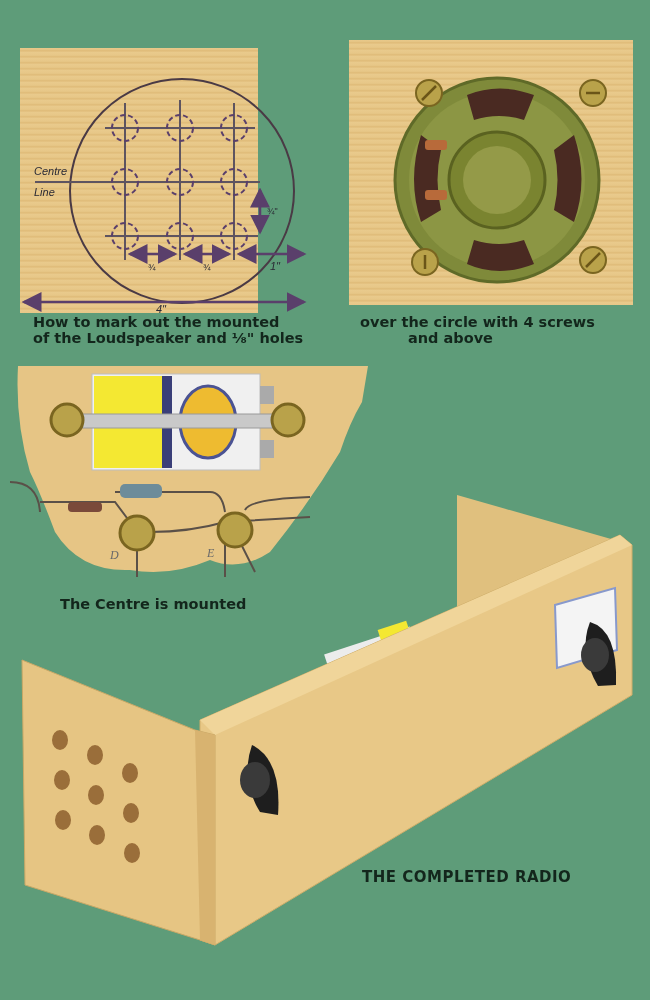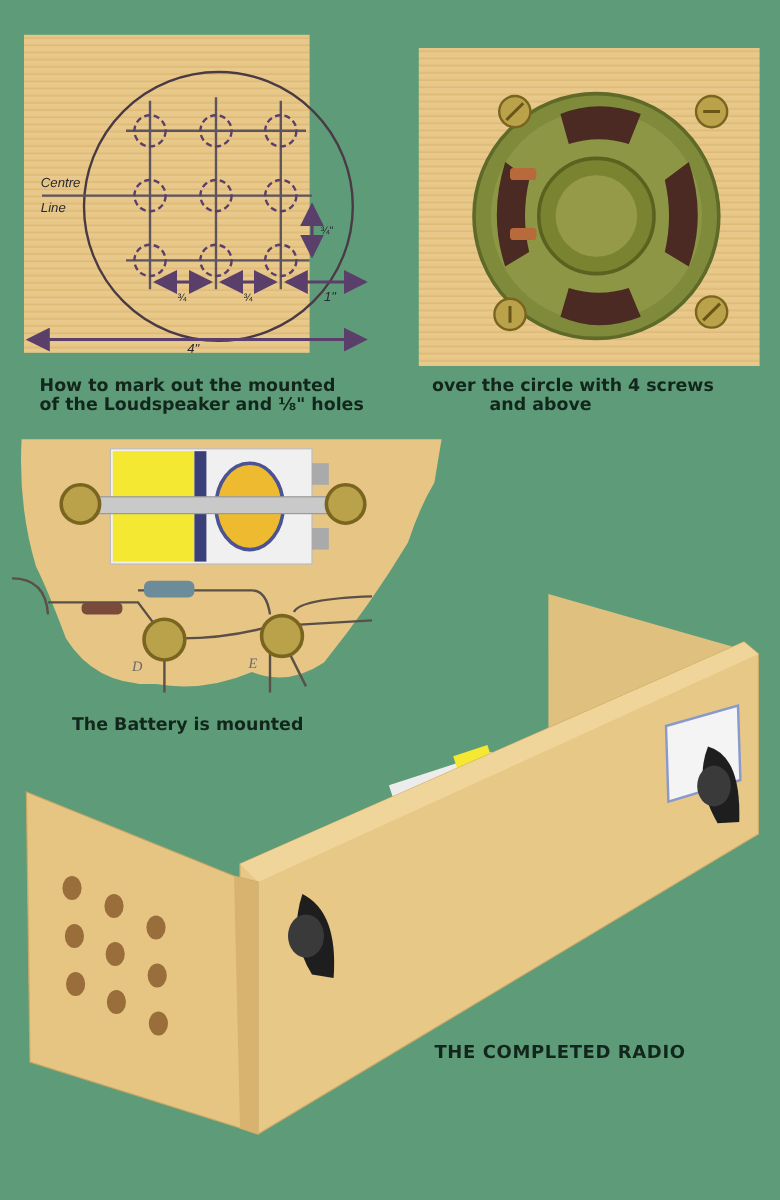--- a/index.html
+++ b/index.html
@@ -7,21 +7,21 @@
        font-family:"Liberation Sans",sans-serif;}
   .panel{position:absolute;}
   .caption{position:absolute;font-family:"DejaVu Sans",sans-serif;font-weight:bold;
            color:#13261c;font-size:14.5px;line-height:16px;}
   .wood{background:repeating-linear-gradient(0deg,#e7c788 0px,#e9ca8c 3px,#deb976 4px,#e8c98a 6px);}
   svg{display:block;}
 </style>
 </head>
 <body>
 
-<div class="panel wood" style="left:20px;top:29px;width:238px;height:265px;">
+<div class="panel wood" style="left:20px;top:48px;width:238px;height:265px;">
   <svg width="287" height="265" viewBox="0 0 287 265">
     <defs>
       <marker id="ah" markerWidth="8" markerHeight="8" refX="7" refY="4" orient="auto">
         <path d="M0,0 L8,4 L0,8 z" fill="#5a3f6b"></path>
       </marker>
       <marker id="at" markerWidth="8" markerHeight="8" refX="1" refY="4" orient="auto">
         <path d="M8,0 L0,4 L8,8 z" fill="#5a3f6b"></path>
       </marker>
     </defs>
     <circle cx="162" cy="143" r="112" fill="none" stroke="#4a3a45" stroke-width="2"></circle>
@@ -124,21 +124,21 @@
     <rect x="110" y="122" width="42" height="14" rx="5" fill="#6d8c9a"></rect>
     <g fill="#b9a24a" stroke="#7a6520" stroke-width="3">
       <circle cx="127" cy="171" r="17"></circle>
         <circle cx="225" cy="168" r="17"></circle>
     </g>
     <text x="100" y="197" font-size="12" font-style="italic" fill="#6a6a6a" font-family="Liberation Serif, serif">D</text>
     <text x="197" y="195" font-size="12" font-style="italic" fill="#6a6a6a" font-family="Liberation Serif, serif">E</text>
   </svg>
 </div>
 <div class="caption" style="left:60px;top:596px;">
-  <div>The Battery is mounted</div>
+  <div>The Centre is mounted</div>
 </div>
 
 <div class="panel" style="left:20px;top:490px;width:620px;height:470px;">
   <svg width="620" height="470" viewBox="0 0 620 470">
 
     <polygon points="437,5 612,55 612,205 437,160" fill="#e0c07e"></polygon>
 
     <rect x="305" y="150" width="90" height="22" fill="#ececec" transform="rotate(-18 350 160)"></rect>
     <rect x="360" y="135" width="30" height="18" fill="#f4e832" transform="rotate(-18 375 145)"></rect>
 

